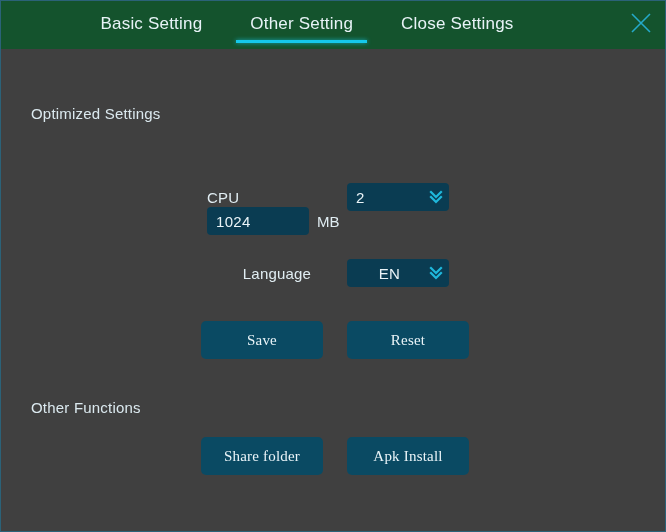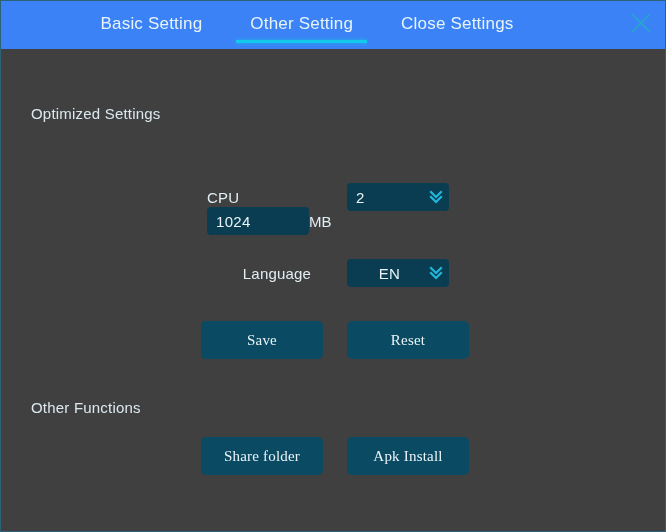--- a/index.html
+++ b/index.html
@@ -19,21 +19,21 @@
     border: 1px solid #2b6278;
     overflow: hidden;
   }
   
   #header {
     position: absolute;
     left: 0;
     top: 0;
     width: 666px;
     height: 60px;
-    background: #3b82f6;
+    background: #14532d;
     box-sizing: border-box;
     text-decoration: underline;
   }
   #tabs {
     position: absolute;
     left: 0;
     top: 0;
     height: 48px;
     width: 612px;
     display: flex;
@@ -133,20 +133,21 @@
     flex: 1;
   }
   .chev {
     width: 26px;
     display: flex;
     align-items: center;
     justify-content: center;
   }
   .chev svg { display: block; }
   .unit {
+    margin-left: 8px;
     color: #e0edf2;
     font-size: 15px;
   }
   .btn {
     position: absolute;
     width: 122px;
     height: 38px;
     background: #0a4a63;
     border: none;
     border-radius: 5px;

